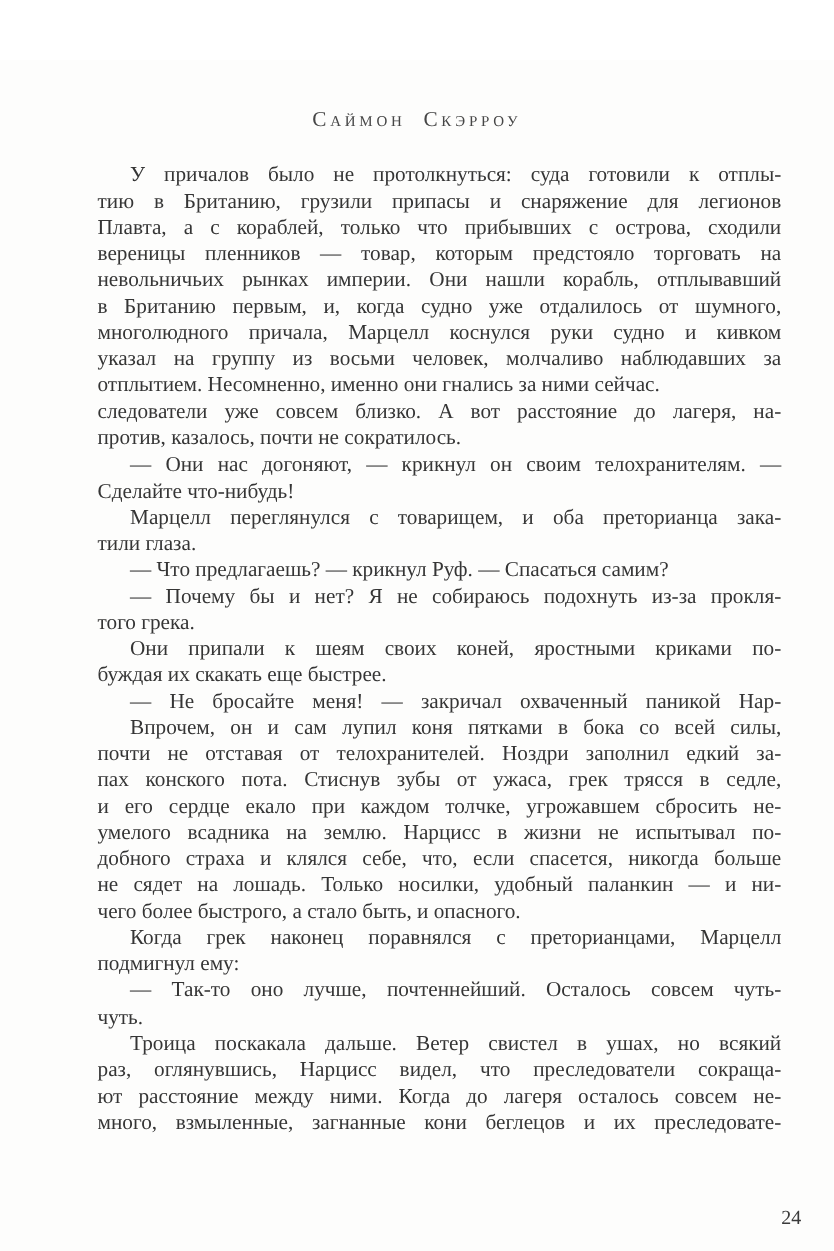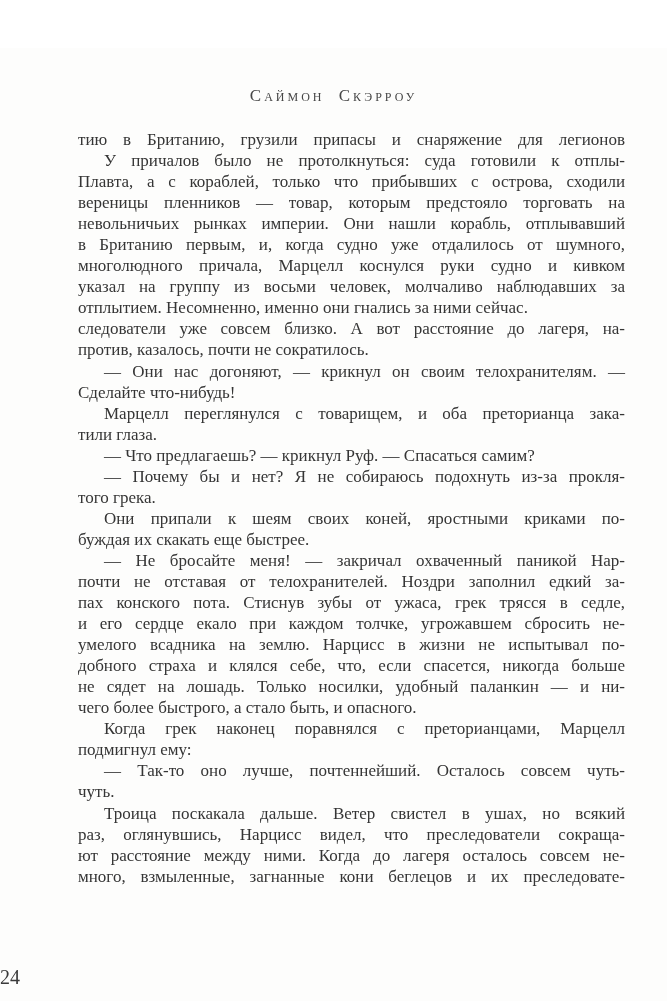--- a/index.html
+++ b/index.html
@@ -48,53 +48,54 @@
     text-align-last: left;
   }
   .line.indent {
     text-indent: 26px;
   }
   .page-number {
     position: absolute;
     top: 918px;
     left: 0;
     width: 641px;
-    text-align: left;
-    font-size: 20px;
+    text-align: right;
+    font-size: 16px;
     color: #3a3a3a;
   }
 </style>
 </head>
 <body>
 
 <div class="page">
   <div class="running-header">Саймон Скэрроу</div>
 
   <div class="text-block">
+      <div class="line indent">У причалов было не протолкнуться: суда готовили к отплы-</div>
       <div class="line">тию в Британию, грузили припасы и снаряжение для легионов</div>
-      <div class="line indent">У причалов было не протолкнуться: суда готовили к отплы-</div>
       <div class="line">Плавта, а с кораблей, только что прибывших с острова, сходили</div>
       <div class="line">вереницы пленников — товар, которым предстояло торговать на</div>
       <div class="line">невольничьих рынках империи. Они нашли корабль, отплывавший</div>
       <div class="line">в Британию первым, и, когда судно уже отдалилось от шумного,</div>
       <div class="line">многолюдного причала, Марцелл коснулся руки судно и кивком</div>
       <div class="line">указал на группу из восьми человек, молчаливо наблюдавших за</div>
       <div class="line no-just">отплытием. Несомненно, именно они гнались за ними сейчас.</div>
       <div class="line">следователи уже совсем близко. А вот расстояние до лагеря, на-</div>
       <div class="line no-just">против, казалось, почти не сократилось.</div>
       <div class="line indent">— Они нас догоняют, — крикнул он своим телохранителям. —</div>
       <div class="line no-just">Сделайте что-нибудь!</div>
       <div class="line indent">Марцелл переглянулся с товарищем, и оба преторианца зака-</div>
       <div class="line no-just">тили глаза.</div>
       <div class="line indent no-just">— Что предлагаешь? — крикнул Руф. — Спасаться самим?</div>
       <div class="line indent">— Почему бы и нет? Я не собираюсь подохнуть из-за прокля-</div>
       <div class="line no-just">того грека.</div>
       <div class="line indent">Они припали к шеям своих коней, яростными криками по-</div>
       <div class="line no-just">буждая их скакать еще быстрее.</div>
       <div class="line indent">— Не бросайте меня! — закричал охваченный паникой Нар-</div>
+      <div class="line indent">Впрочем, он и сам лупил коня пятками в бока со всей силы,</div>
       <div class="line">почти не отставая от телохранителей. Ноздри заполнил едкий за-</div>
       <div class="line">пах конского пота. Стиснув зубы от ужаса, грек трясся в седле,</div>
       <div class="line">и его сердце екало при каждом толчке, угрожавшем сбросить не-</div>
       <div class="line">умелого всадника на землю. Нарцисс в жизни не испытывал по-</div>
       <div class="line">добного страха и клялся себе, что, если спасется, никогда больше</div>
       <div class="line">не сядет на лошадь. Только носилки, удобный паланкин — и ни-</div>
       <div class="line no-just">чего более быстрого, а стало быть, и опасного.</div>
       <div class="line indent">Когда грек наконец поравнялся с преторианцами, Марцелл</div>
       <div class="line no-just">подмигнул ему:</div>
       <div class="line indent">— Так-то оно лучше, почтеннейший. Осталось совсем чуть-</div>

